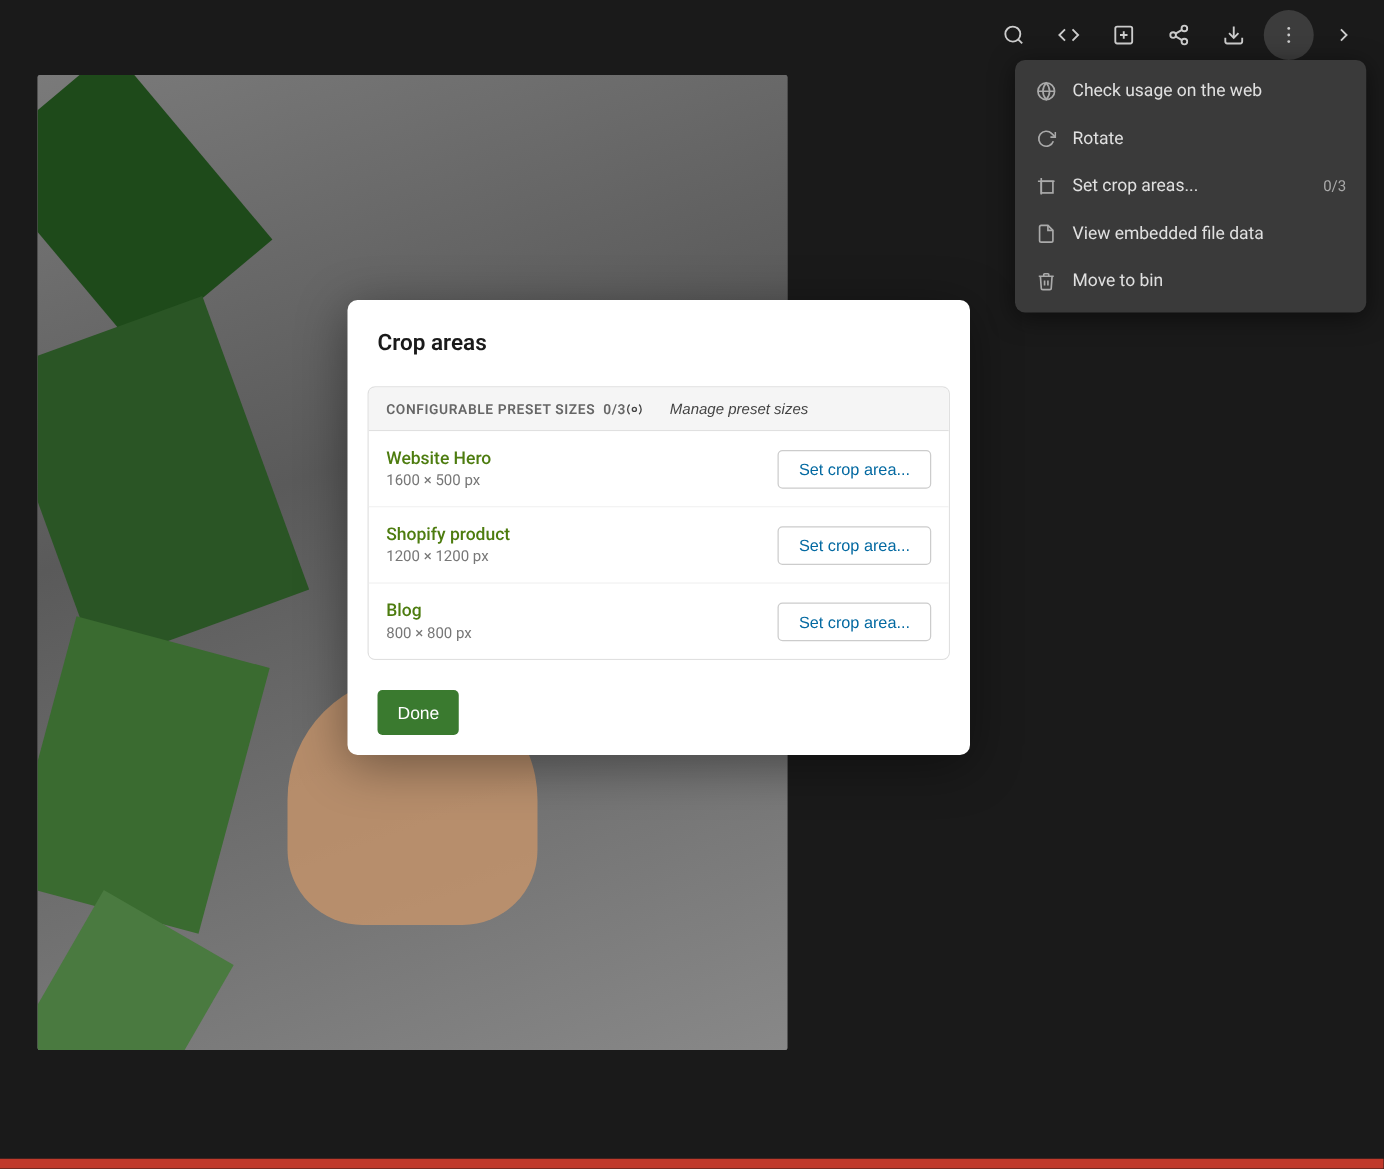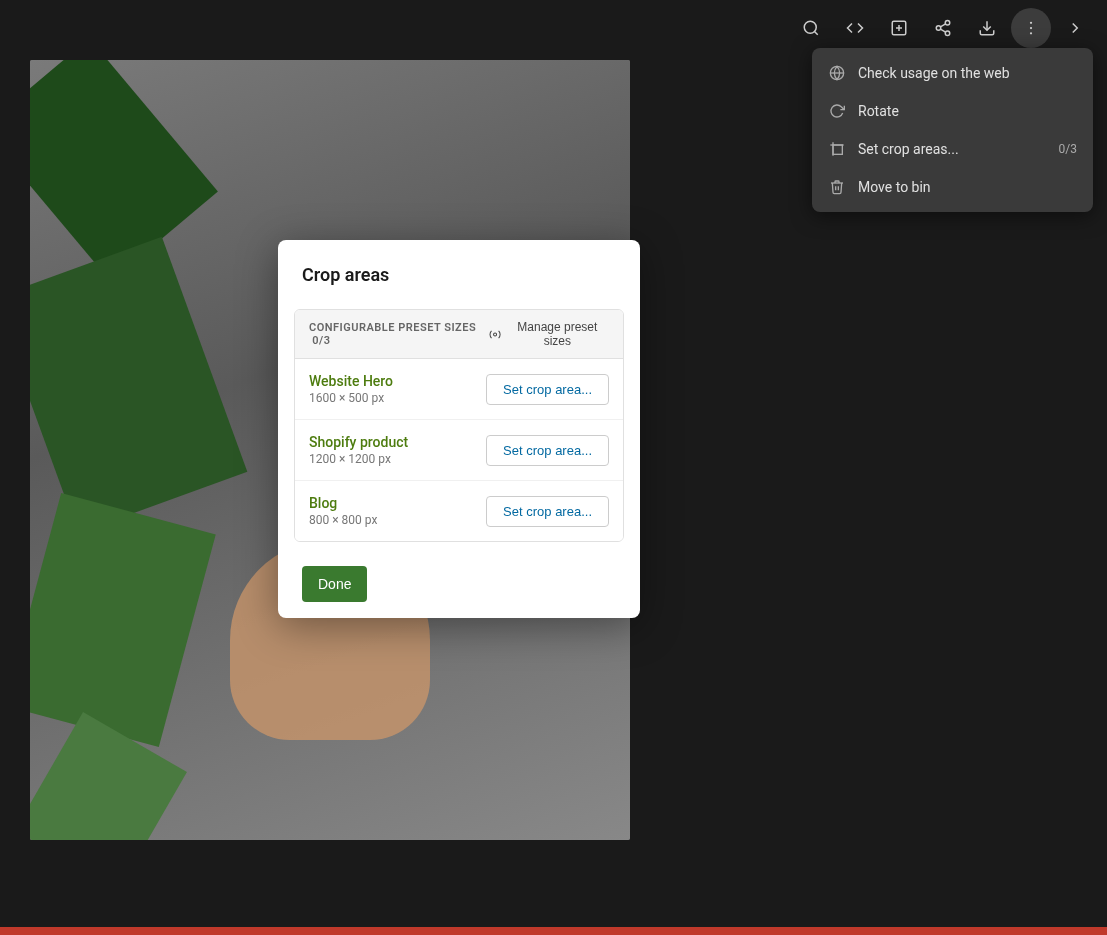--- a/index.html
+++ b/index.html
@@ -133,21 +133,21 @@
     .menu-item .menu-badge {
       color: #aaa;
       font-size: 12px;
     }
 
     
     .crop-modal {
       position: absolute;
       top: 240px;
       left: 278px;
-      width: 362px;
+      width: 498px;
       background: #fff;
       border-radius: 8px;
       box-shadow: 0 8px 40px rgba(0,0,0,0.4);
       z-index: 160;
       overflow: hidden;
     }
     .crop-modal-header {
       padding: 24px 24px 16px;
     }
     .crop-modal-title {
@@ -180,26 +180,27 @@
     .preset-header-label {
       font-size: 11px;
       font-weight: 600;
       color: #666;
       letter-spacing: 0.5px;
       text-transform: uppercase;
     }
     .manage-presets-btn {
       display: flex;
       align-items: center;
-      gap: 5px;
+      gap: 22px;
       font-size: 12px;
       color: #444;
       cursor: pointer;
       border: none;
       background: none;
+      font-style: italic;
     }
     .preset-row {
       display: flex;
       align-items: center;
       justify-content: space-between;
       padding: 14px;
       border-bottom: 1px solid #f0f0f0;
       background: #fff;
     }
     .preset-row:last-child {
@@ -334,20 +335,29 @@
   <div class="menu-item">
     <span class="menu-icon">
       <svg width="16" height="16" viewBox="0 0 24 24" fill="none" stroke="#aaa" stroke-width="2">
           <polyline points="6 2 6 22"></polyline>
           <polyline points="2 6 22 6"></polyline>
           <rect x="6" y="6" width="14" height="14"></rect>
         </svg>
     </span>
     <span class="menu-label">Set crop areas...</span>
     <span class="menu-badge">0/3</span>
+  </div>
+  <div class="menu-item">
+    <span class="menu-icon">
+      <svg width="16" height="16" viewBox="0 0 24 24" fill="none" stroke="#aaa" stroke-width="2">
+          <path d="M14 2H6a2 2 0 0 0-2 2v16a2 2 0 0 0 2 2h12a2 2 0 0 0 2-2V8z"></path>
+          <polyline points="14 2 14 8 20 8"></polyline>
+        </svg>
+    </span>
+    <span class="menu-label">View embedded file data</span>
   </div>
   <div class="menu-item">
     <span class="menu-icon">
       <svg width="16" height="16" viewBox="0 0 24 24" fill="none" stroke="#aaa" stroke-width="2">
           <polyline points="3 6 5 6 21 6"></polyline>
           <path d="M19 6l-1 14a2 2 0 0 1-2 2H8a2 2 0 0 1-2-2L5 6"></path>
           <path d="M10 11v6"></path>
           <path d="M14 11v6"></path>
           <path d="M9 6V4a1 1 0 0 1 1-1h4a1 1 0 0 1 1 1v2"></path>
         </svg>

